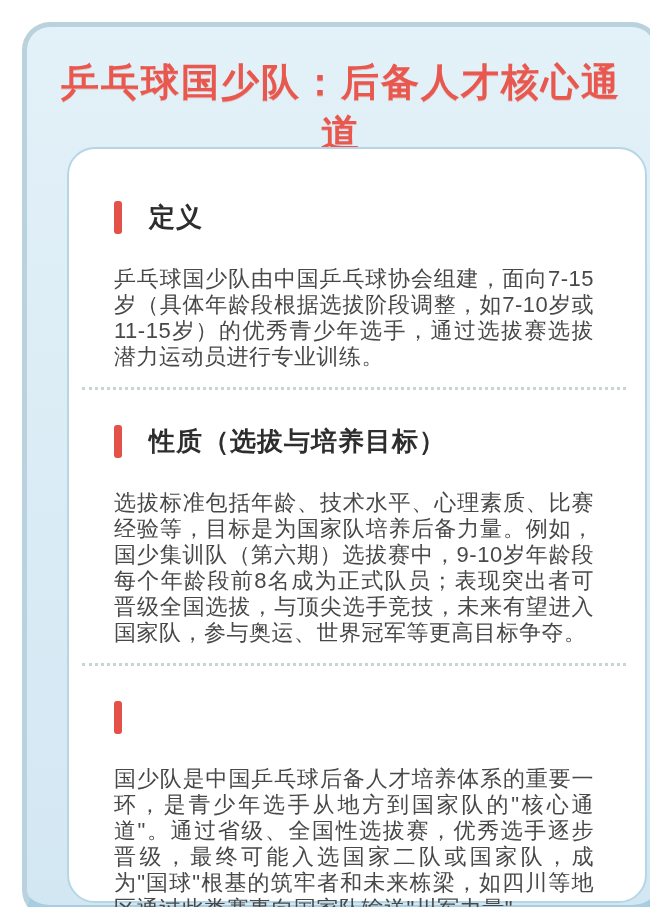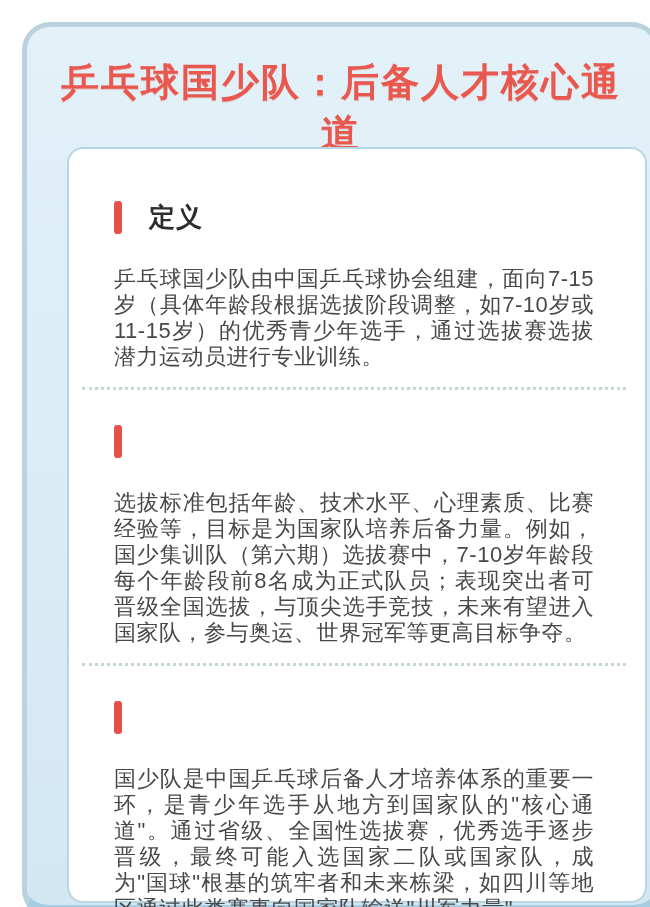--- a/index.html
+++ b/index.html
@@ -28,21 +28,21 @@
     letter-spacing: 2px;
     color: #e8584e;
     text-shadow: 0 1px 0 rgba(232,88,78,0.35);
   }
   .content-card {
     position: absolute;
     left: 24px; top: 104px;
     width: 580px; height: 756px;
     background: #ffffff;
     border: 2px solid #b7d6e4;
-    border-radius: 16px;
+    border-radius: 28px;
     padding: 20px 19px 8px 13px;
   }
   .section { padding: 0; }
   .section-heading-row {
     display: flex;
     align-items: center;
     margin: 2px 0 14px 0;
   }
   .heading-bar {
     width: 8px;
@@ -94,22 +94,23 @@
         <span class="section-heading">定义</span>
       </div>
       <div class="section-body">乒乓球国少队由中国乒乓球协会组建，面向7-15岁（具体年龄段根据选拔阶段调整，如7-10岁或11-15岁）的优秀青少年选手，通过选拔赛选拔潜力运动员进行专业训练。</div>
     </div>
 
     <div class="dotted-divider"></div>
 
     <div class="section">
       <div class="section-heading-row">
         <span class="heading-bar"></span>
+        <span class="section-heading">性质（选拔与培养目标）</span>
       </div>
-      <div class="section-body">选拔标准包括年龄、技术水平、心理素质、比赛经验等，目标是为国家队培养后备力量。例如，国少集训队（第六期）选拔赛中，7-10岁年龄段每个年龄段前8名成为正式队员；表现突出者可晋级全国选拔，与顶尖选手竞技，未来有望进入国家队，参与奥运、世界冠军等更高目标争夺。</div>
+      <div class="section-body">选拔标准包括年龄、技术水平、心理素质、比赛经验等，目标是为国家队培养后备力量。例如，国少集训队（第六期）选拔赛中，9-10岁年龄段每个年龄段前8名成为正式队员；表现突出者可晋级全国选拔，与顶尖选手竞技，未来有望进入国家队，参与奥运、世界冠军等更高目标争夺。</div>
     </div>
 
     <div class="dotted-divider"></div>
 
     <div class="section">
       <div class="section-heading-row">
         <span class="heading-bar"></span>
       </div>
       <div class="section-body">国少队是中国乒乓球后备人才培养体系的重要一环，是青少年选手从地方到国家队的"核心通道"。通过省级、全国性选拔赛，优秀选手逐步晋级，最终可能入选国家二队或国家队，成为"国球"根基的筑牢者和未来栋梁，如四川等地区通过此类赛事向国家队输送"川军力量"。</div>
     </div>

